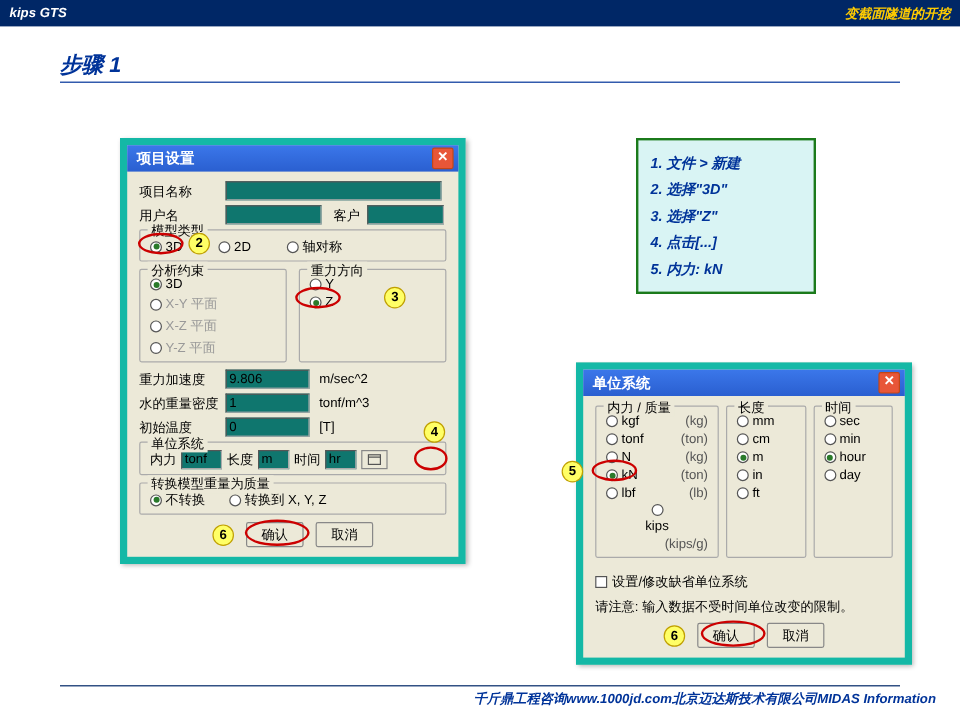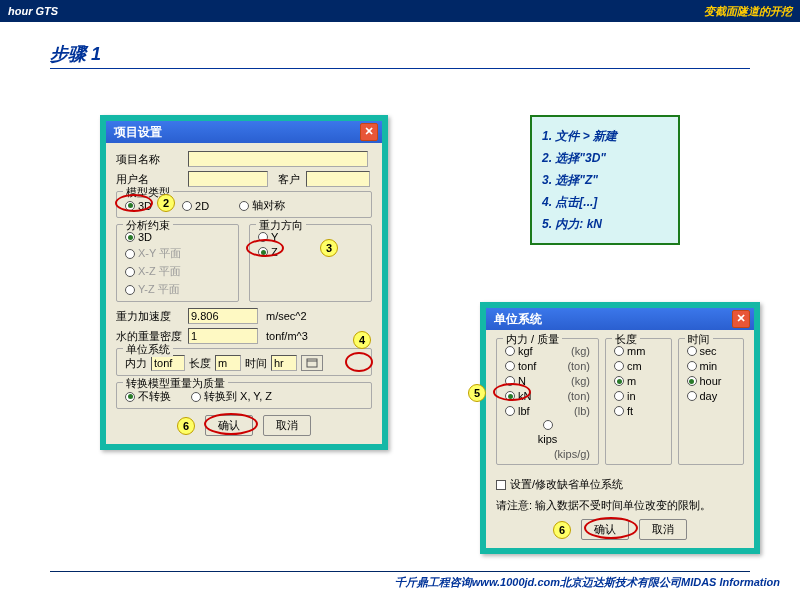--- a/index.html
+++ b/index.html
@@ -13,21 +13,21 @@
   .step-title { position: absolute; top: 42px; left: 50px; color: #003399; font-style: italic; font-weight: bold; font-size: 18px; }
   .step-line { position: absolute; top: 68px; left: 50px; right: 50px; height: 1px; background: #003399; }
   
   .dialog { position: absolute; background: #ece9d8; border: 6px solid #14b8a6; box-shadow: 2px 2px 4px rgba(0,0,0,0.3); }
   .dialog-title { background: linear-gradient(#3b77ea,#2a5fd0); color: #fff; height: 22px; display: flex; justify-content: space-between; align-items: center; padding: 0 4px 0 8px; font-weight: bold; font-size: 12px; }
   .close-btn { width: 18px; height: 18px; background: #e85638; border: 1px solid #c34616; color: #fff; font-size: 11px; line-height: 14px; text-align: center; border-radius: 2px; cursor: pointer; }
   .dialog-body { padding: 8px 10px; }
   
   .row { display: flex; align-items: center; margin-bottom: 4px; }
   .lbl { width: 72px; color: #000; }
-  .txt { border: 1px inset #aaa; background: #fef9c3; height: 16px; padding: 0 2px; font-size: 11px; }
+  .txt { border: 1px inset #aaa; background: #0f766e; height: 16px; padding: 0 2px; font-size: 11px; }
   
   .groupbox { border: 1px solid #aaa; border-radius: 2px; padding: 6px 8px 4px 8px; margin-bottom: 6px; position: relative; }
   .groupbox-title { position: absolute; top: -7px; left: 6px; background: #ece9d8; padding: 0 3px; font-size: 11px; }
   
   .radio-row { display: flex; gap: 30px; }
   .radio-col { display: flex; flex-direction: column; gap: 3px; }
   .radio-item { display: flex; align-items: center; gap: 3px; font-size: 11px; position: relative; }
   .disabled { color: #999; }
   .radio-dot { width: 10px; height: 10px; border: 1px solid #555; border-radius: 50%; background: #fff; display: inline-flex; align-items: center; justify-content: center; }
   .radio-dot.sel::after { content: ""; width: 5px; height: 5px; background: #2a7a2a; border-radius: 50%; }
@@ -45,21 +45,21 @@
   .small-btn { width:22px; height:16px; border:1px solid #888; background:#ece9d8; display:inline-flex; align-items:center; justify-content:center; cursor:pointer;}
   .small-btn svg{width:12px;height:10px;}
   
   .d1 { top: 115px; left: 100px; width: 288px; }
   .d2 { top: 302px; left: 480px; width: 280px; }
 </style>
 </head>
 <body>
 
 <div class="header-bar">
-  <span>hour GTS</span>
+  <span>kips GTS</span>
   <span class="header-right">变截面隧道的开挖</span>
 </div>
 
 <div class="step-title">步骤 1</div>
 <div class="step-line"></div>
 
 <div class="note-box">
   <div>1. 文件 &gt; 新建</div>
   <div>2. 选择"3D"</div>
   <div>3. 选择"Z"</div>
@@ -145,20 +145,25 @@
 
     <div class="row">
         <span class="lbl">重力加速度</span>
         <input class="txt" style="width: 70px;" value="9.806">
         <span style="margin-left:8px">m/sec^2</span>
       </div>
     <div class="row">
         <span class="lbl">水的重量密度</span>
         <input class="txt" style="width: 70px;" value="1">
         <span style="margin-left:8px">tonf/m^3</span>
+      </div>
+    <div class="row">
+        <span class="lbl">初始温度</span>
+        <input class="txt" style="width: 70px;" value="0">
+        <span style="margin-left:8px">[T]</span>
       </div>
 
     <div class="groupbox" style="position:relative">
       <span class="groupbox-title">单位系统</span>
       <div style="display:flex;align-items:center;gap:4px">
         <span>内力</span>
         <input class="txt" style="width: 34px;" value="tonf">
         <span>长度</span>
         <input class="txt" style="width: 26px;" value="m">
         <span>时间</span>

